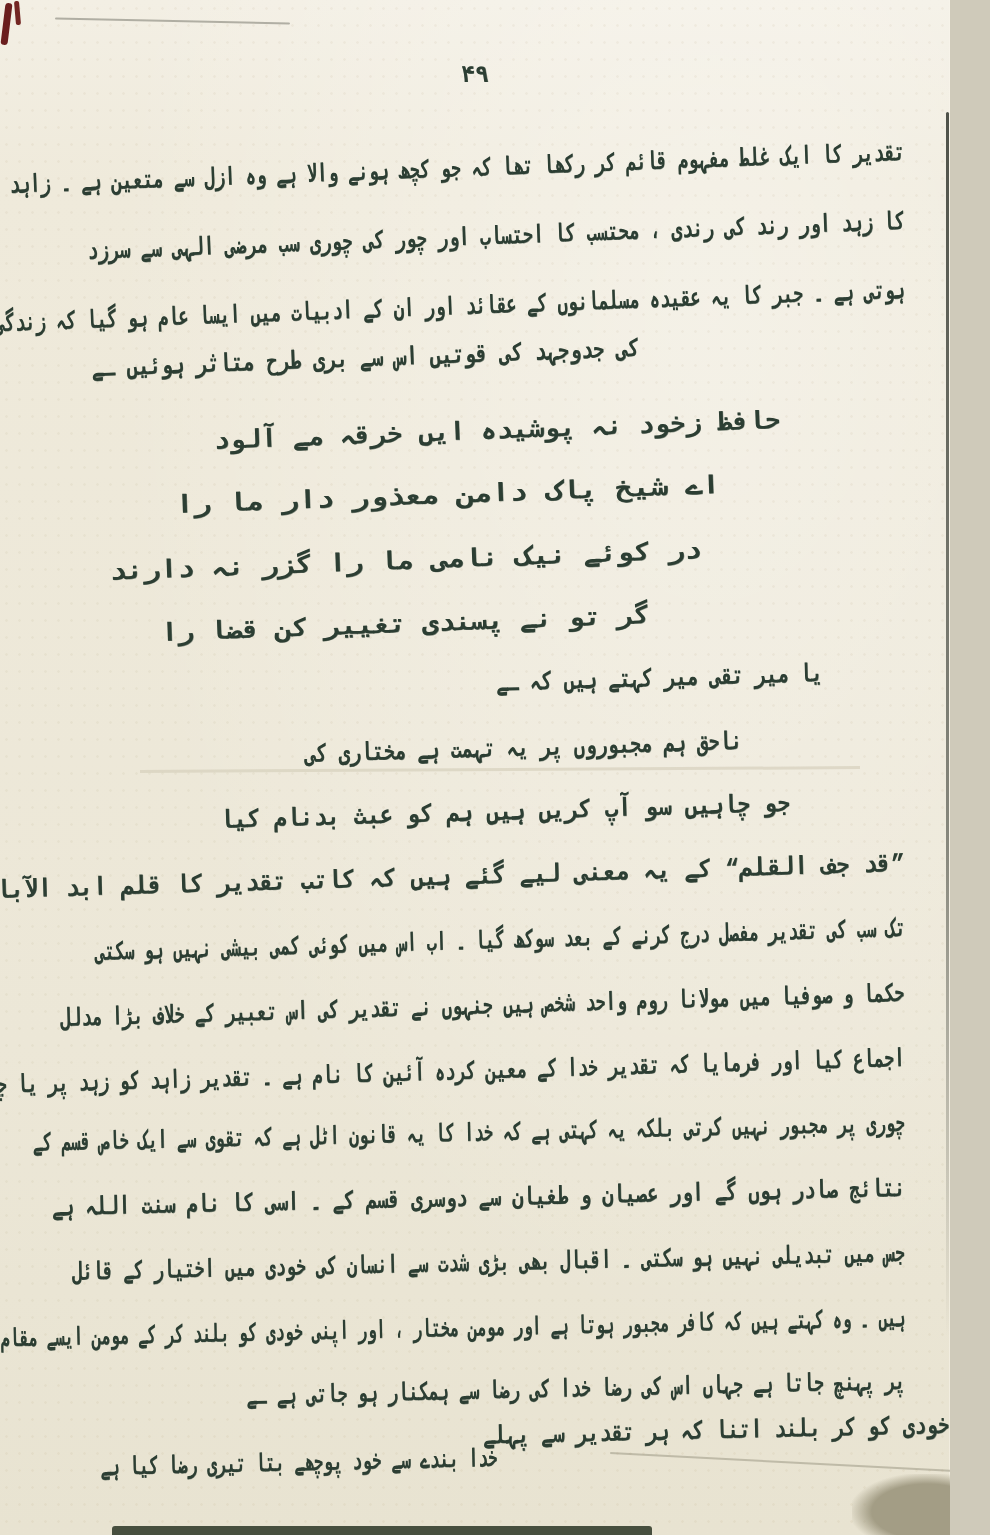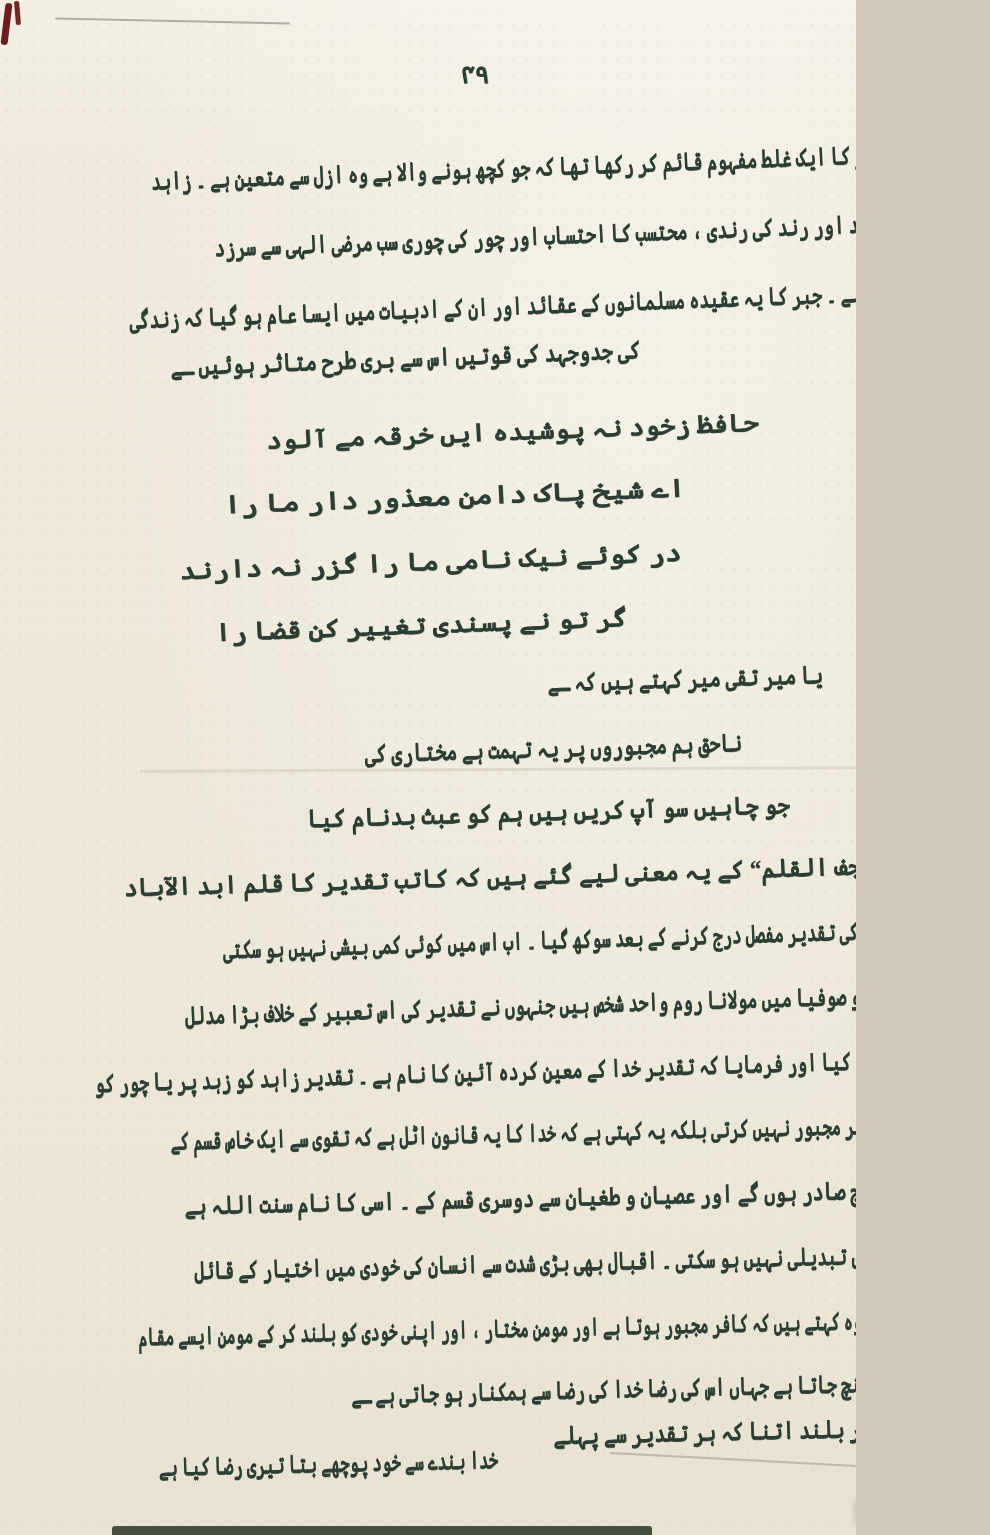--- a/index.html
+++ b/index.html
@@ -1,20 +1,20 @@
 <!DOCTYPE html>
 <html lang="ur" style="--ink: #2c3e33;"><head>
 <meta charset="utf-8">
 <style>
   html,body{margin:0;padding:0;background:#cfcaba;}
   .scan-page{
     position:relative;
-    width:856px;height:1535px;
+    width:950px;height:1535px;
     overflow:hidden;
-    font-family:Liberation Serif, serif;
+    font-family:Liberation Mono, monospace;
     background:
       radial-gradient(ellipse at 75% 20%, rgba(255,255,255,.35), rgba(255,255,255,0) 60%),
       linear-gradient(180deg,#f3efe4 0%,#efeadb 12%,#ece7d7 68%,#e8e3d1 100%);
   }
   .paper-grain{
     position:absolute;inset:0;pointer-events:none;
     background-image:radial-gradient(rgba(150,130,80,.07) 1px, transparent 1.4px);
     background-size:13px 17px;
   }
   

